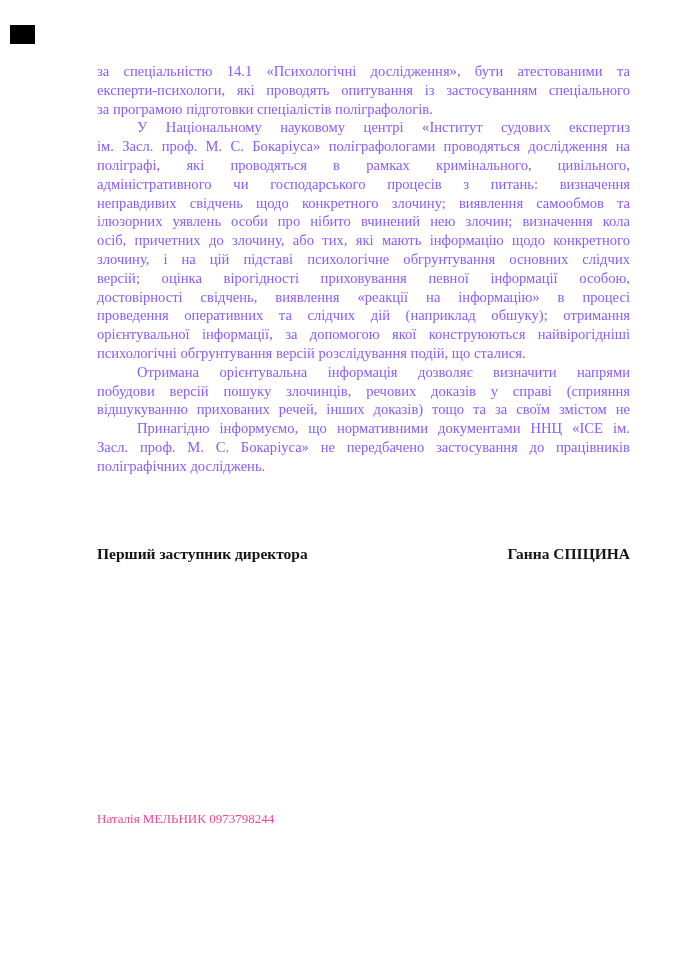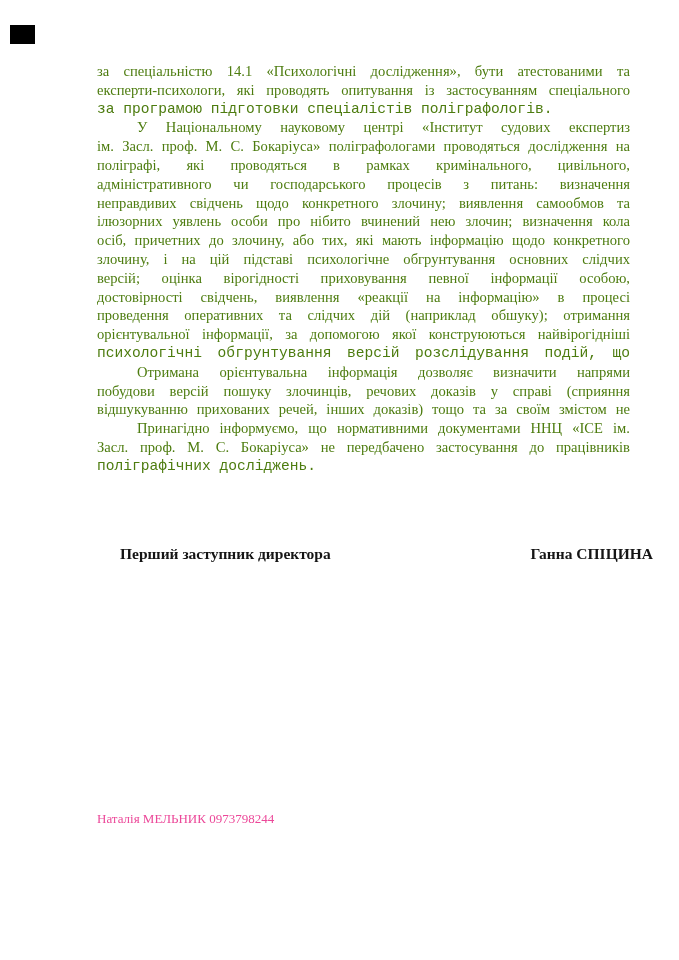--- a/index.html
+++ b/index.html
@@ -28,48 +28,46 @@
     height: 19px;
     background: #000000;
   }
   .body-text {
     position: absolute;
     left: 97px;
     top: 62px;
     width: 533px;
     font-size: 14.6px;
     line-height: 18.8px;
-    color: #4d7c0f;
+    color: #8b5cf6;
   }
   .line {
     text-align: justify;
     text-align-last: justify;
     height: 18.8px;
     overflow: hidden;
     white-space: normal;
   }
   .line.end {
     text-align-last: left;
-    font-family: Liberation Mono, monospace;
   }
   .line.indent {
     text-indent: 40px;
   }
   .signature-row {
     position: absolute;
     left: 97px;
     top: 545px;
     width: 533px;
     display: flex;
     justify-content: space-between;
     align-items: baseline;
     font-weight: bold;
     font-size: 15.5px;
     color: #151515;
-    margin-left: 23px;
   }
   .footer-contact {
     position: absolute;
     left: 97px;
     top: 811px;
     font-size: 13px;
     color: #ec4899;
   }
 </style>
 </head>

